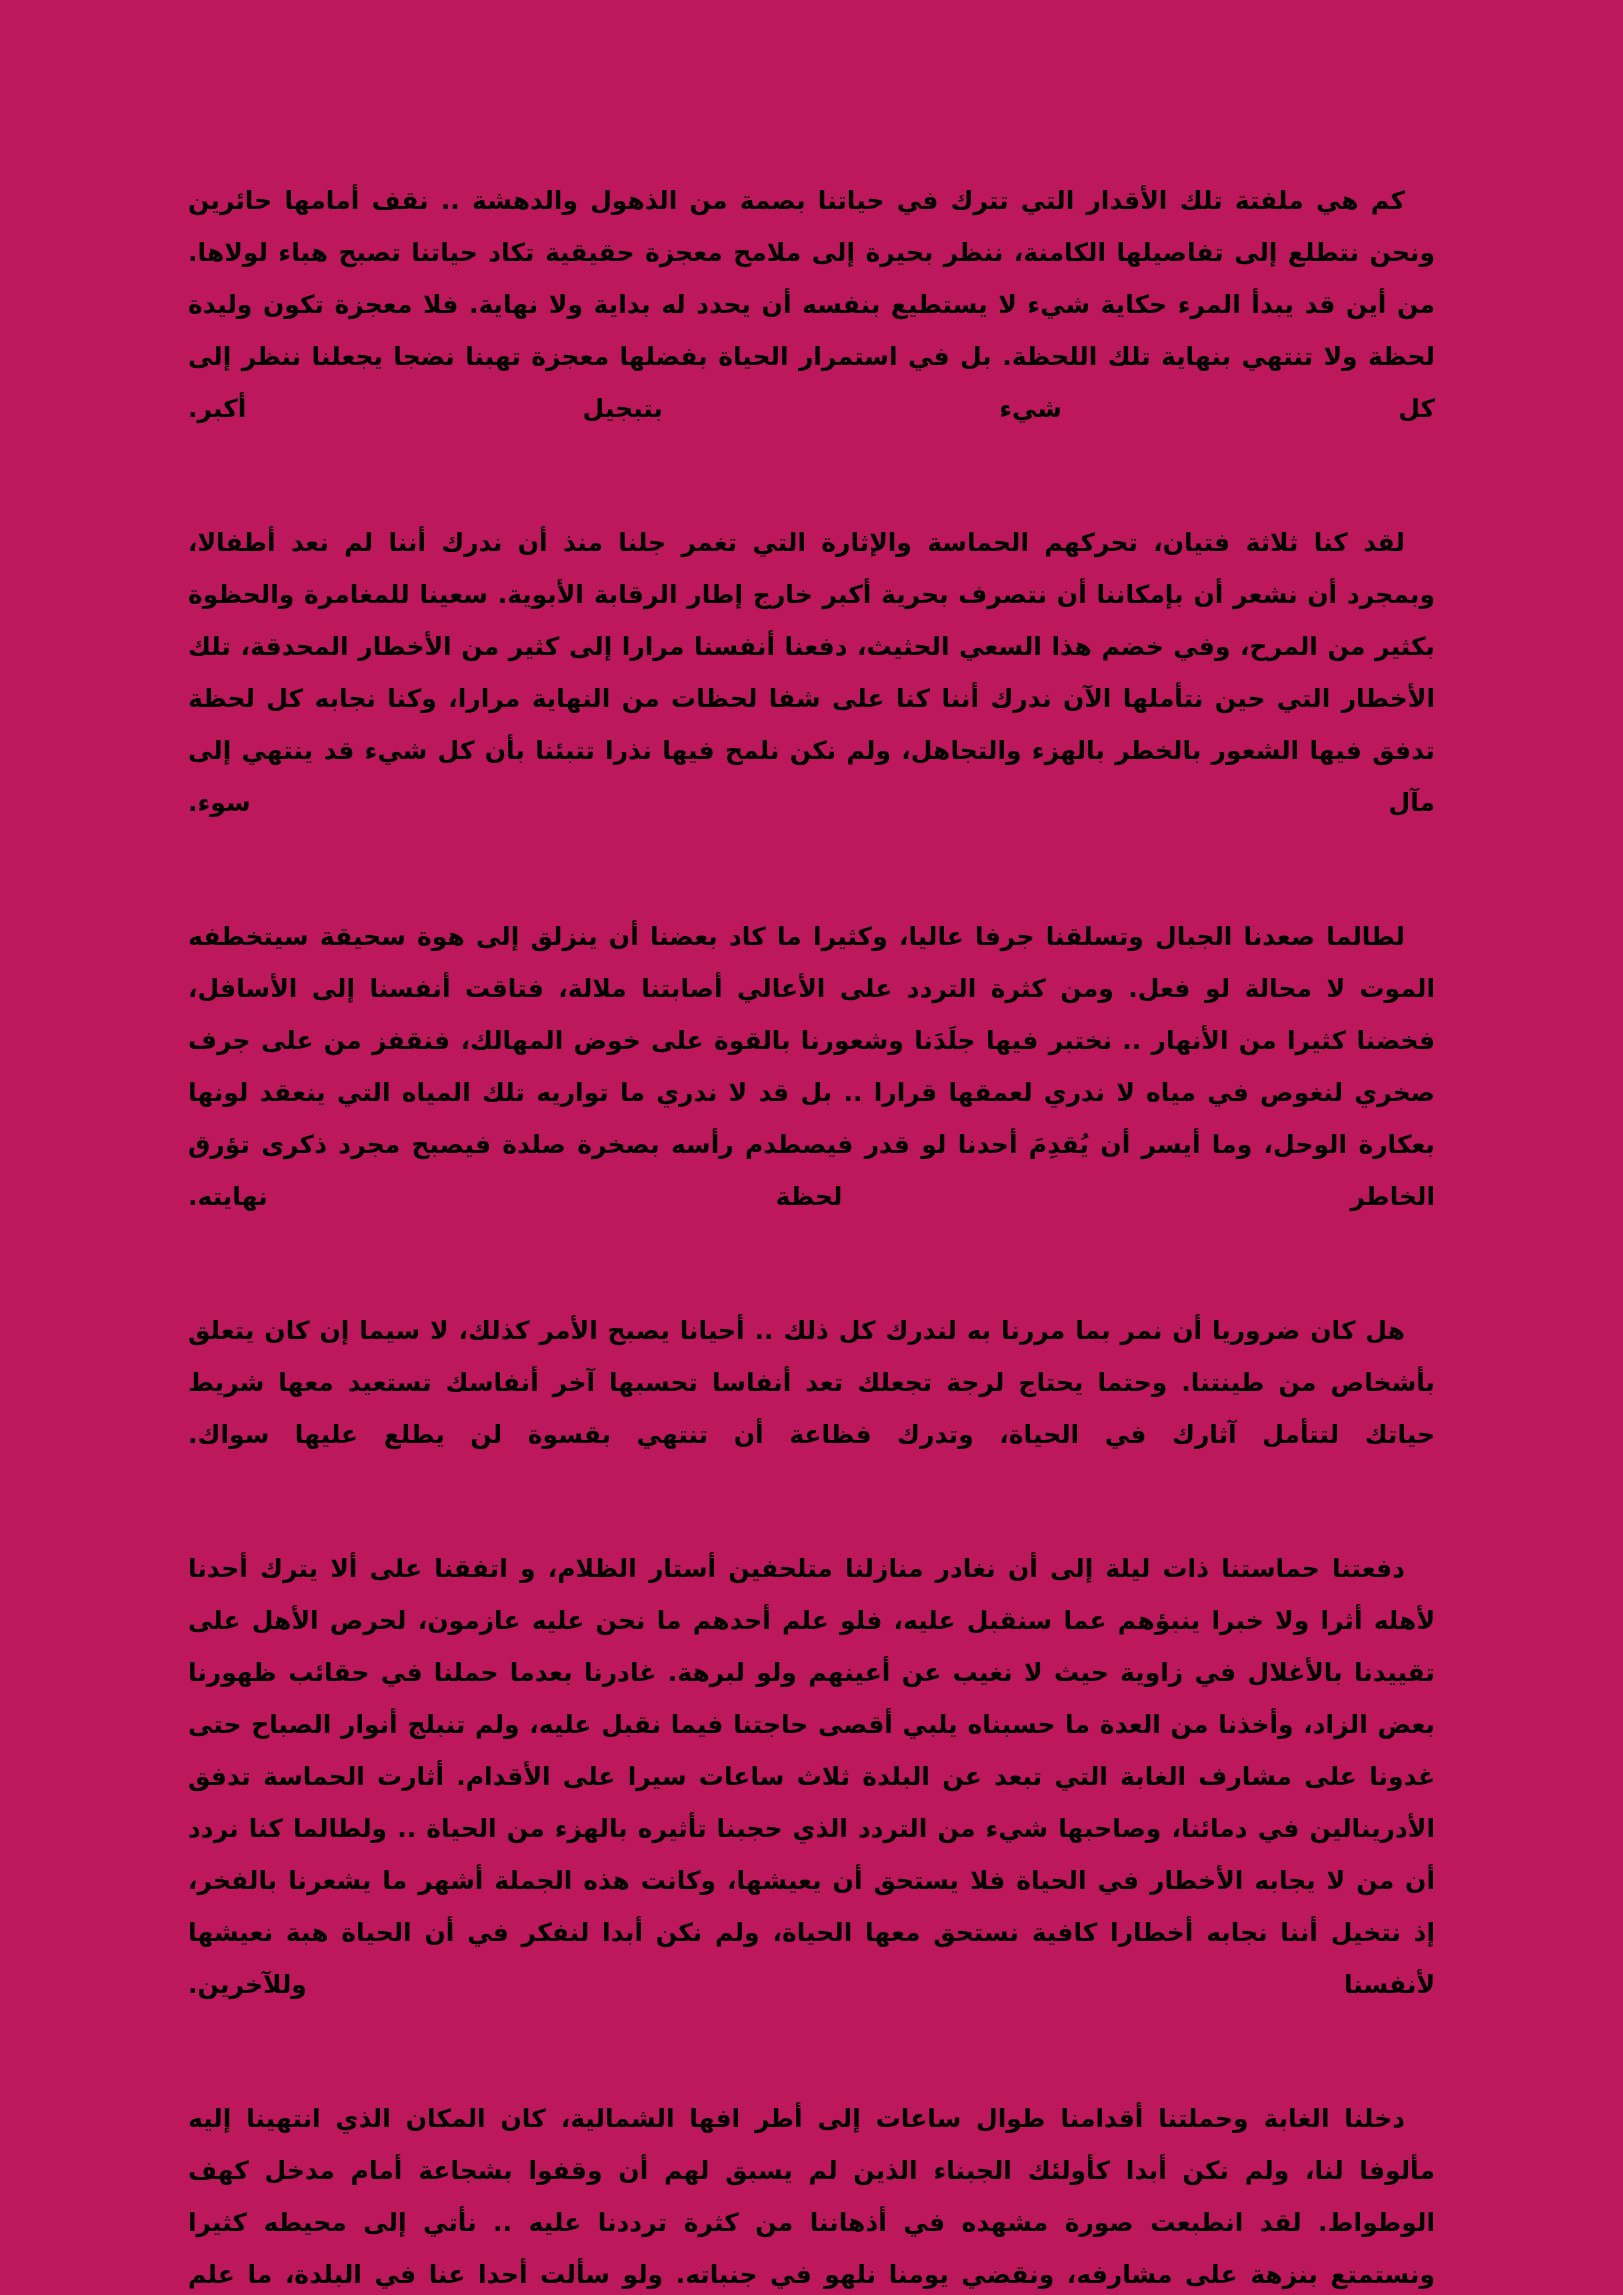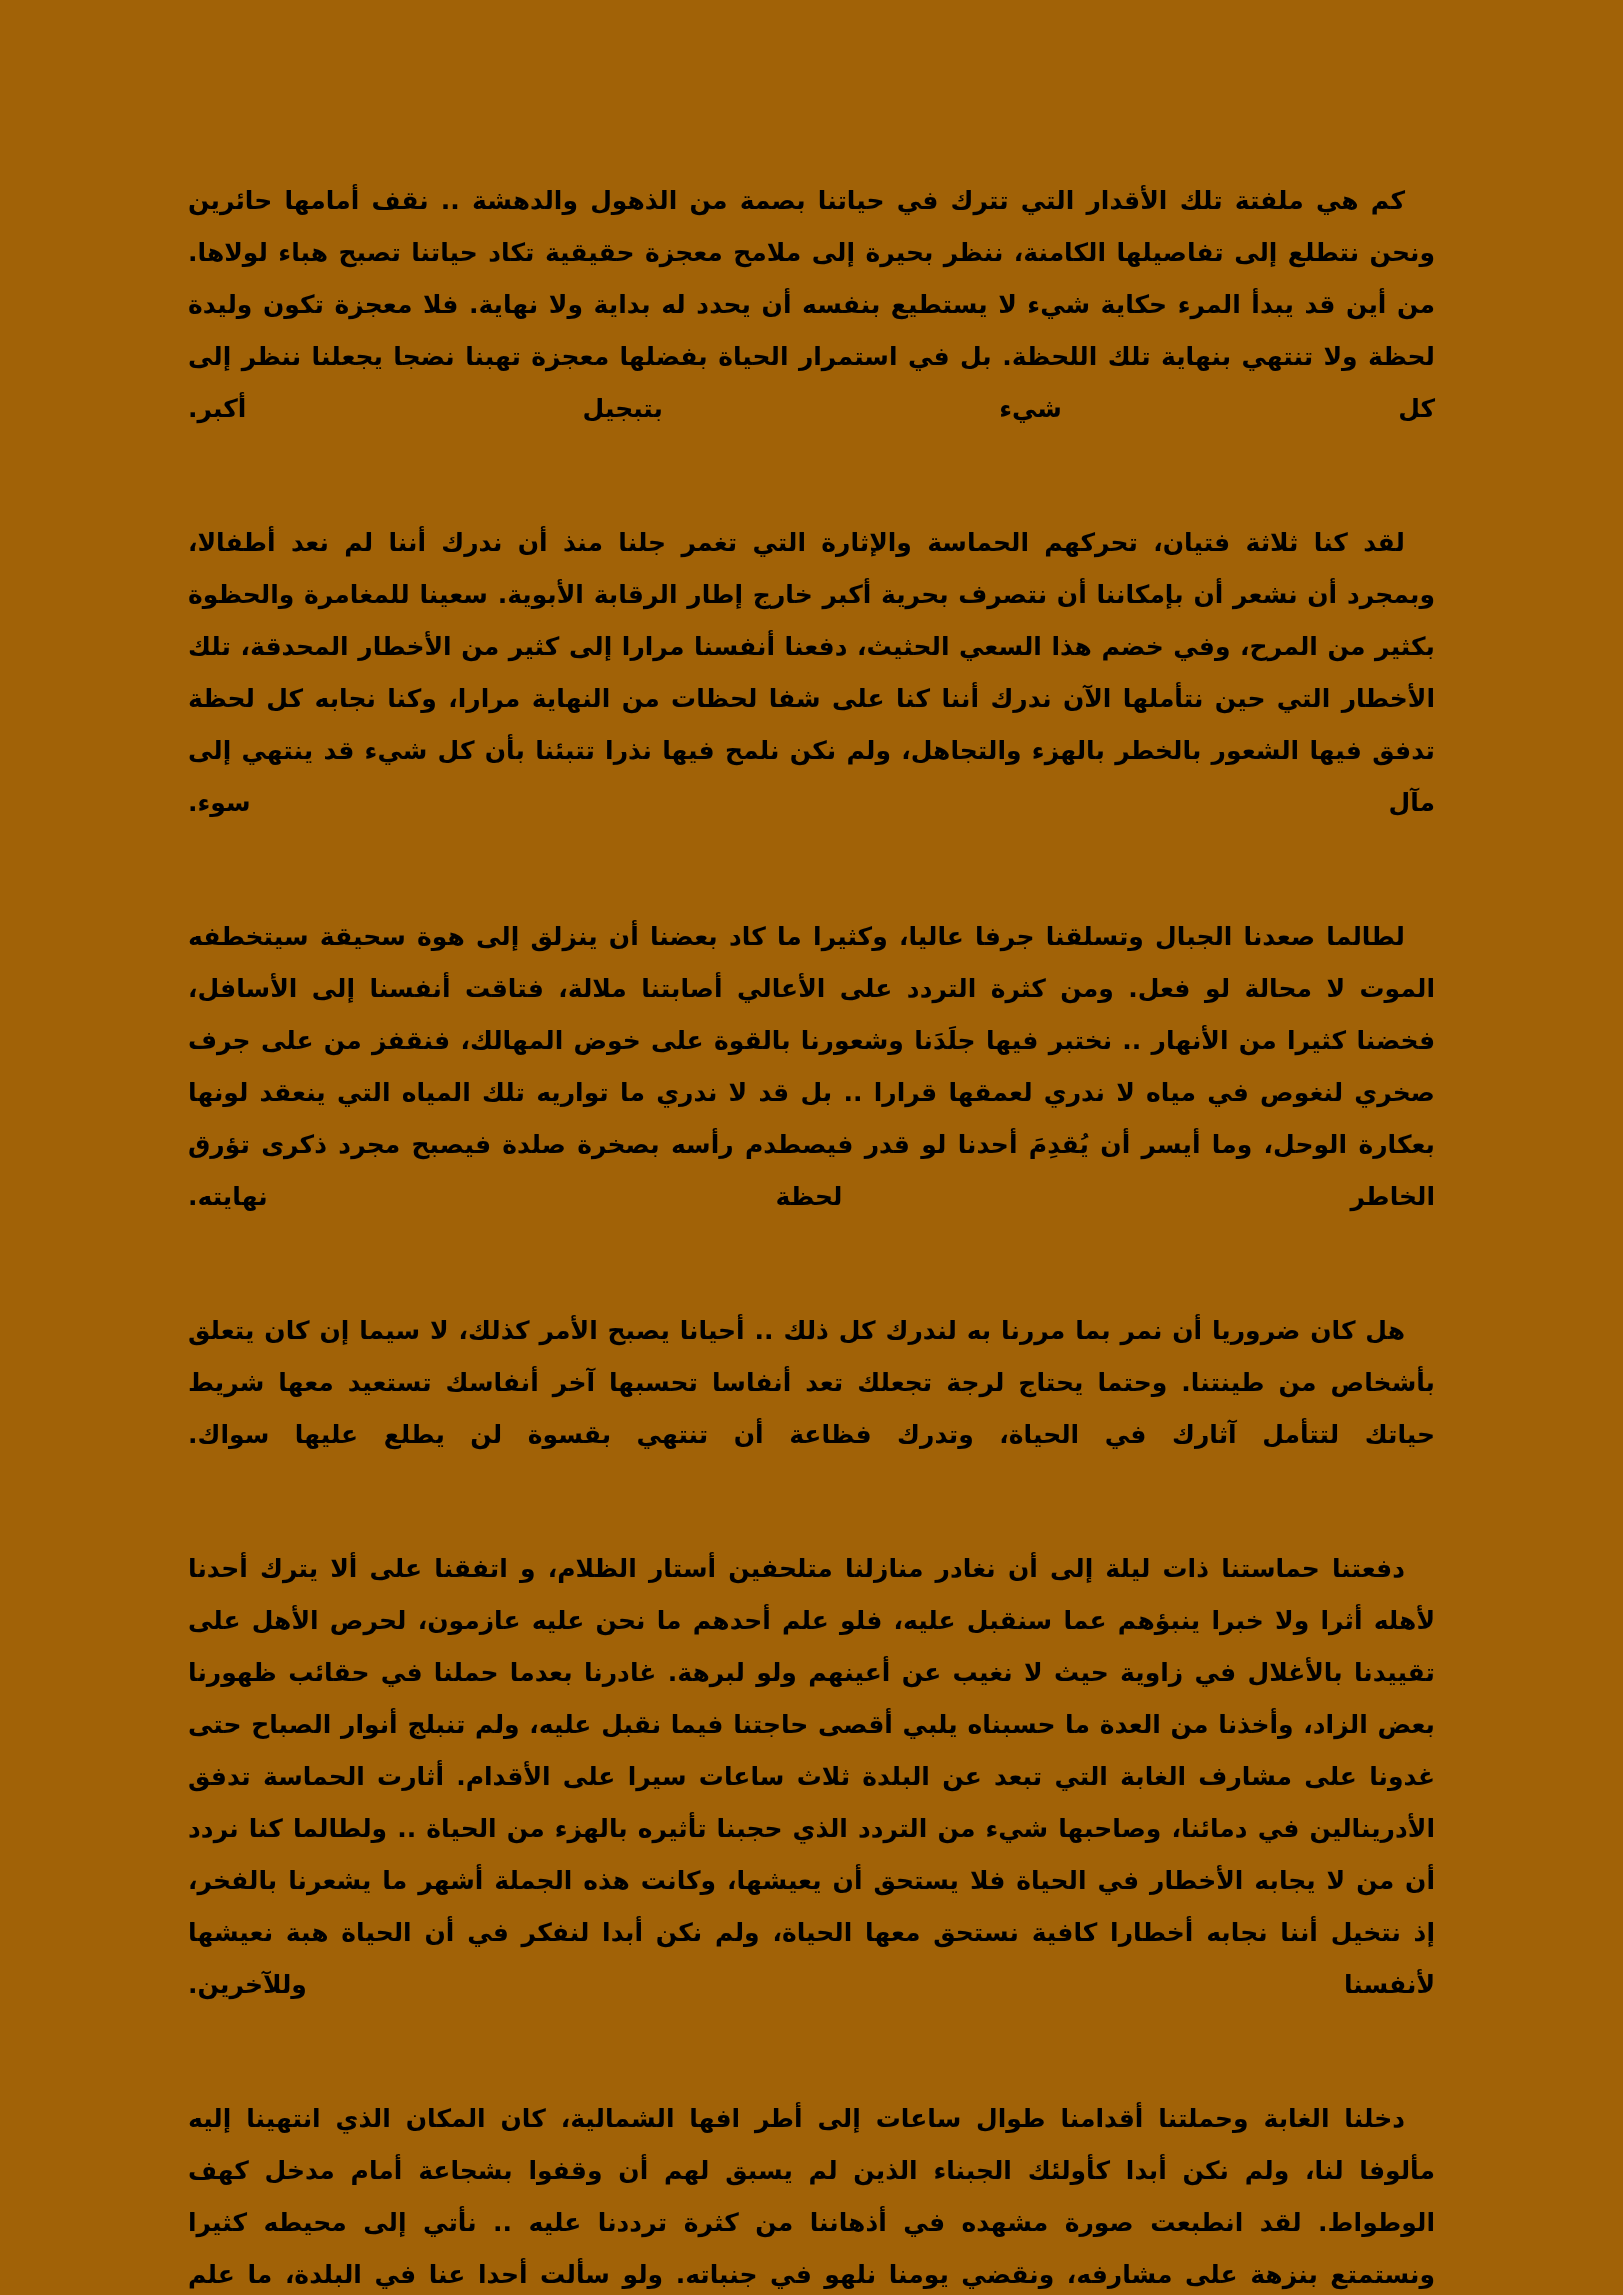--- a/index.html
+++ b/index.html
@@ -5,21 +5,21 @@
 <style>
   html, body {
     margin: 0;
     padding: 0;
     background: #ffffff;
   }
   .page {
     position: relative;
     width: 1623px;
     height: 2295px;
-    background: #a16207;
+    background: #be185d;
     box-sizing: border-box;
     overflow: hidden;
     font-family: "DejaVu Sans", "Liberation Sans", sans-serif;
     margin-left: 34px;
   }
   .doc-body {
     position: absolute;
     top: 175px;
     right: 188px;
     left: 188px;

